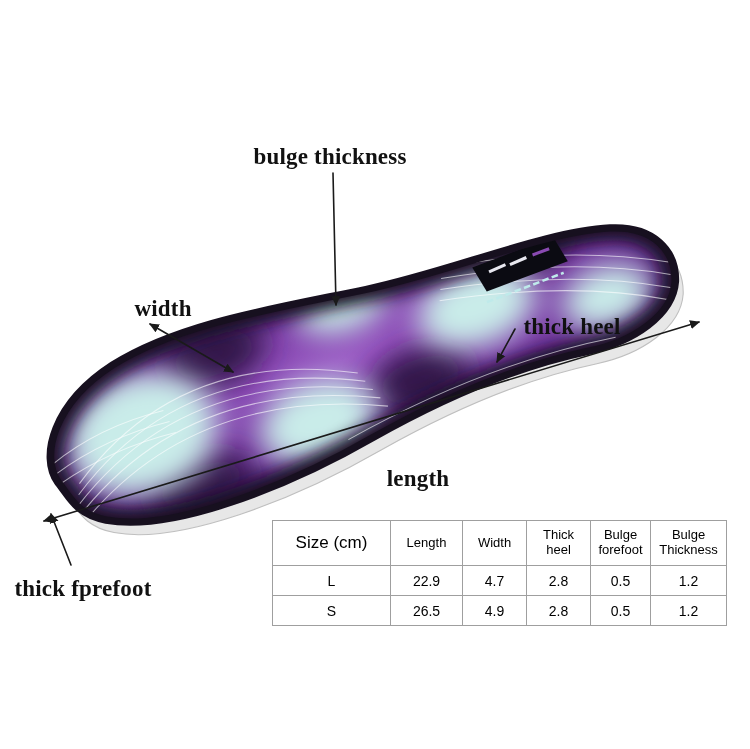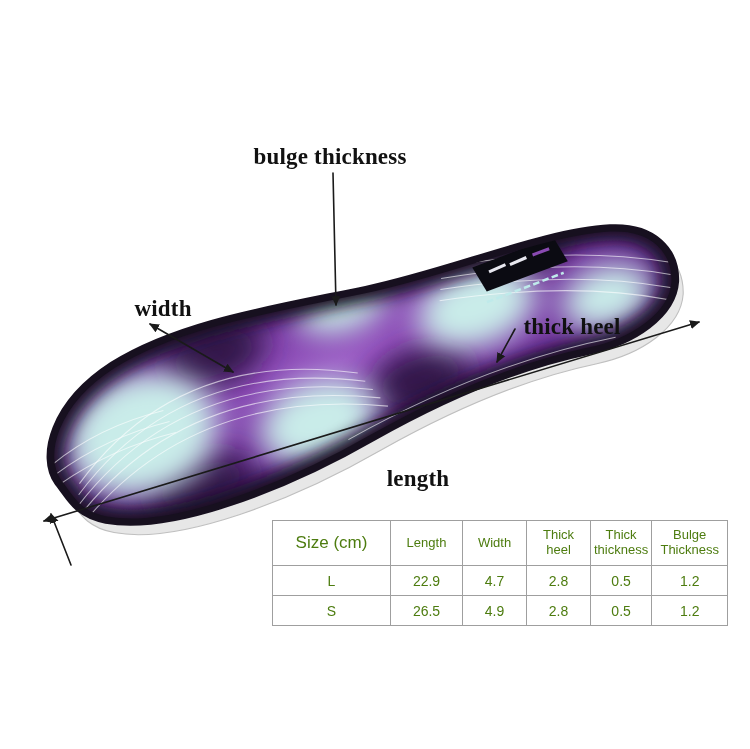--- a/index.html
+++ b/index.html
@@ -17,21 +17,21 @@
   }
   .lbl-bulge    { left:330px; top:157px; }
   .lbl-width    { left:163px; top:309px; }
   .lbl-heel     { left:572px; top:327px; }
   .lbl-length   { left:418px; top:479px; }
   .lbl-forefoot { left:83px;  top:589px; }
 
   .size-table {
     position:absolute; left:272px; top:520px;
     border-collapse:collapse; table-layout:fixed;
-    background:#ffffff; color:#4d7c0f;
+    background:#ffffff; color:#000000;
     font-family:"Liberation Sans", sans-serif;
   }
   .size-table th, .size-table td {
     border:1px solid #9f9f9f; text-align:center;
     vertical-align:middle; font-weight:normal;
   }
   .size-table thead th { font-size:13px; height:40px; line-height:1.15; padding:2px 3px; }
   .size-table thead th.size-col { font-size:17px; }
   .size-table tbody td { font-size:14px; height:29px; padding:0 3px; }
 </style>
@@ -131,37 +131,38 @@
       <path d="M515 329 L497 362" marker-end="url(#arw)"></path>
       <path d="M44 521 L699 322" marker-start="url(#arw)" marker-end="url(#arw)"></path>
       <path d="M71 565 L51 514" marker-end="url(#arw)"></path>
     </g>
   </svg>
 
   <div class="ann-label lbl-bulge">bulge thickness</div>
   <div class="ann-label lbl-width">width</div>
   <div class="ann-label lbl-heel">thick heel</div>
   <div class="ann-label lbl-length">length</div>
+  <div class="ann-label lbl-forefoot">thick fprefoot</div>
 
   <table class="size-table">
     <colgroup>
       <col style="width:118px">
         <col style="width:72px">
         <col style="width:64px">
       <col style="width:64px">
         <col style="width:60px">
         <col style="width:76px">
     </colgroup>
     <thead>
       <tr>
         <th class="size-col">Size (cm)</th>
         <th>Length</th>
         <th>Width</th>
         <th>Thick heel</th>
-        <th>Thick thickness</th>
+        <th>Bulge forefoot</th>
         <th>Bulge Thickness</th>
       </tr>
     </thead>
     <tbody>
       <tr>
         <td>L</td>
         <td>22.9</td>
         <td>4.7</td>
         <td>2.8</td>
         <td>0.5</td>

